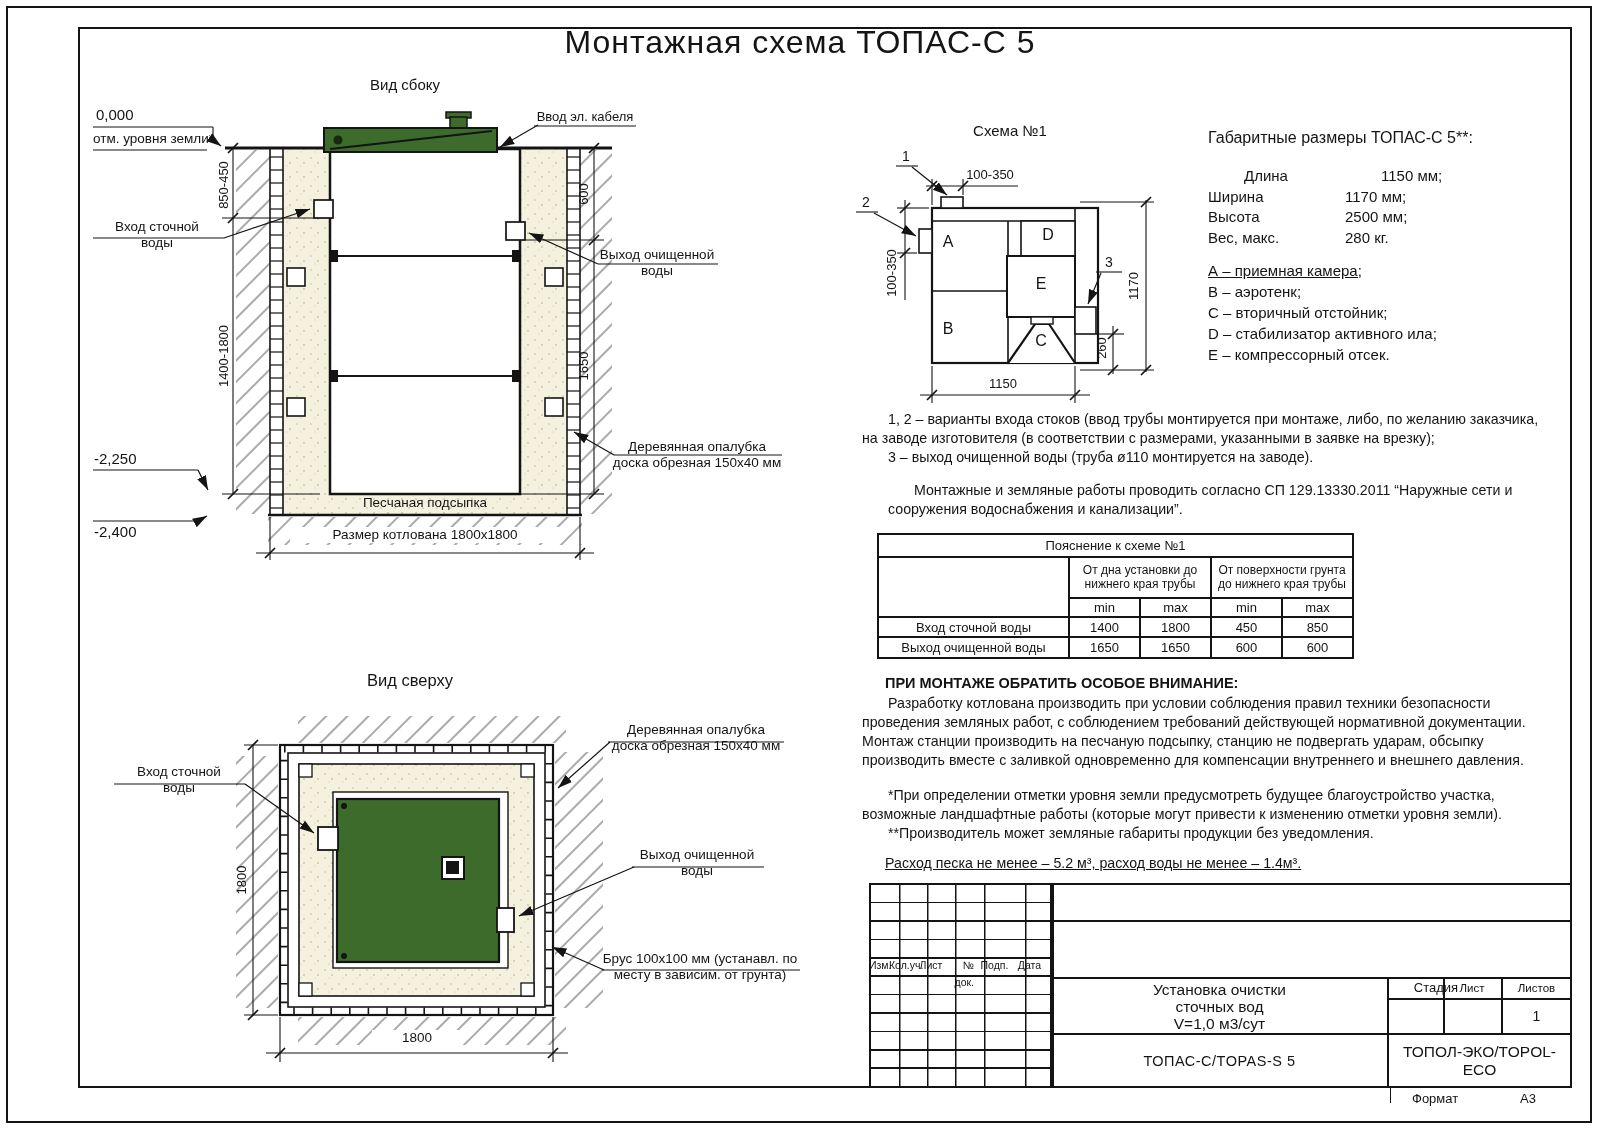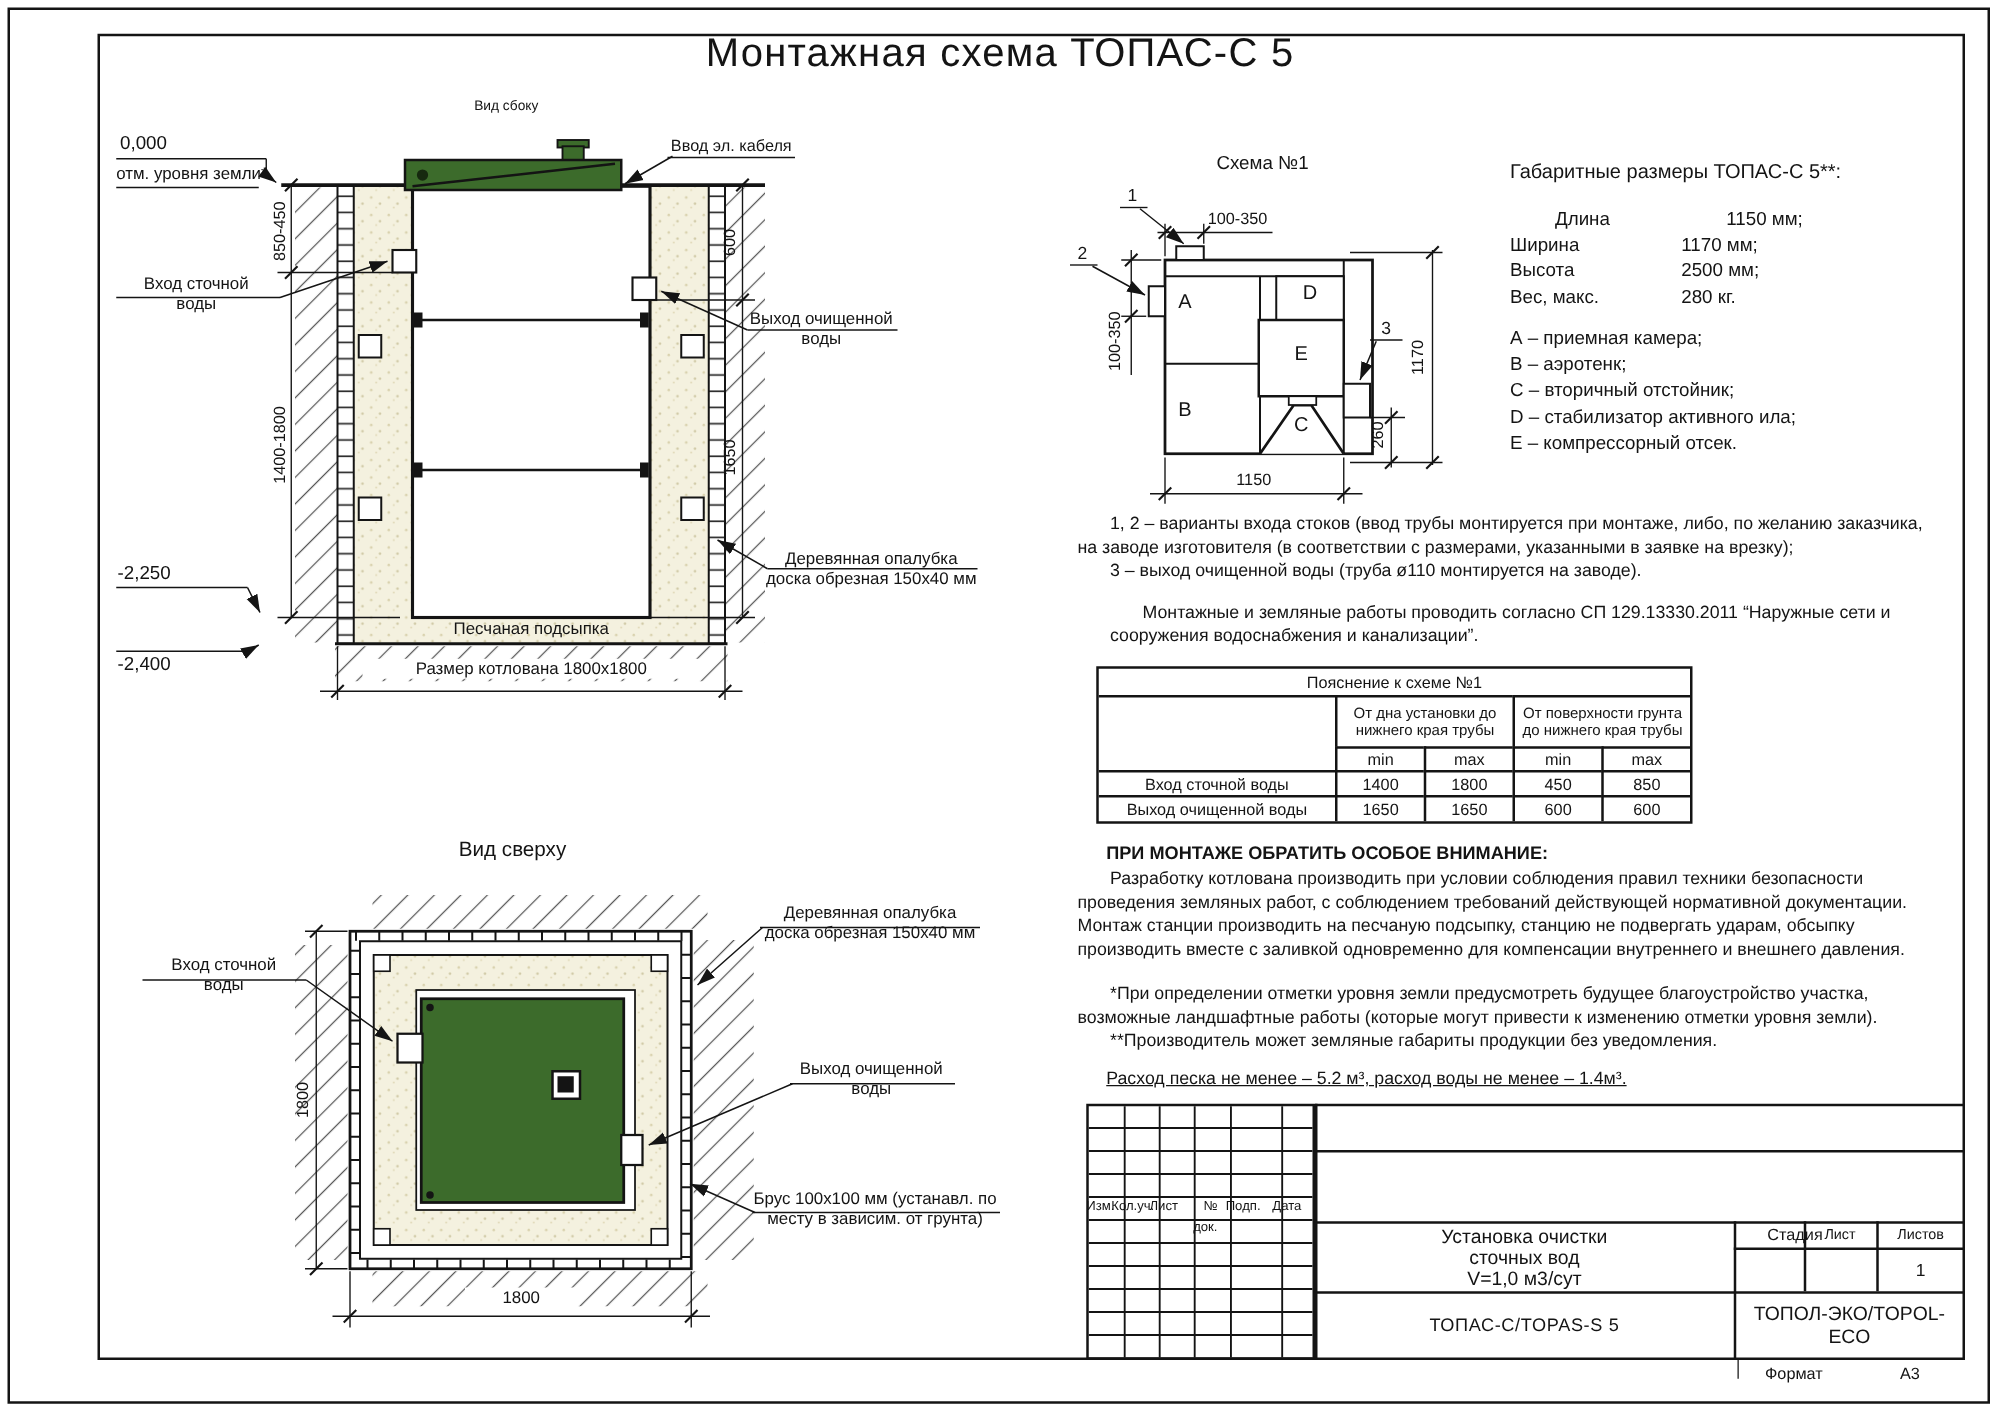--- a/index.html
+++ b/index.html
@@ -219,21 +219,21 @@
       <line x1="634" y1="867" x2="519" y2="916" marker-end="url(#arr)"></line>
       <line x1="604" y1="970" x2="552" y2="947" marker-end="url(#arr)"></line>
       <line x1="912" y1="167" x2="947" y2="195" marker-end="url(#arr)"></line>
       <line x1="874" y1="213" x2="916" y2="236" marker-end="url(#arr)"></line>
       <line x1="1101" y1="273" x2="1088" y2="304" marker-end="url(#arr)"></line>
     </g>
   </svg>
 
   <div class="ab c" style="left:560px;top:34px;width:480px;font-size:32px;letter-spacing:1px;">Монтажная схема ТОПАС-С 5</div>
 
-  <div class="ab c" style="left:330px;top:77px;width:150px;font-size:11px;">Вид сбоку</div>
+  <div class="ab c" style="left:330px;top:77px;width:150px;font-size:15px;">Вид сбоку</div>
   <div class="ab" style="left:96px;top:107px;font-size:15px;">0,000</div>
   <div class="ab" style="left:93px;top:131px;">отм. уровня земли*</div>
   <div class="ab c" style="left:532px;top:109px;width:106px;font-size:13px;">Ввод эл. кабеля</div>
   <div class="ab rot" style="left:189px;top:178px;width:70px;height:14px;">850-450</div>
   <div class="ab rot" style="left:182px;top:349px;width:84px;height:14px;">1400-1800</div>
   <div class="ab c" style="left:92px;top:219px;width:130px;">
     <div>Вход сточной</div>
       <div>воды</div>
   </div>
   <div class="ab c" style="left:596px;top:247px;width:122px;">
@@ -284,21 +284,21 @@
   <div class="ab rot" style="left:857px;top:266px;width:70px;height:14px;">100-350</div>
   <div class="ab c" style="left:958px;top:376px;width:90px;font-size:13px;">1150</div>
   <div class="ab rot" style="left:1112px;top:279px;width:44px;height:14px;">1170</div>
   <div class="ab rot" style="left:1084px;top:341px;width:36px;height:14px;">260</div>
 
   <div class="ab" style="left:1208px;top:130px;font-size:16px;">Габаритные размеры ТОПАС-С 5**:</div>
   <div class="ab" style="left:1208px;top:168px;font-size:15px;margin-left:36px;"><span style="display:inline-block;width:137px;">Длина</span><span>1150 мм;</span></div>
   <div class="ab" style="left:1208px;top:189px;font-size:15px;"><span style="display:inline-block;width:137px;">Ширина</span><span>1170 мм;</span></div>
   <div class="ab" style="left:1208px;top:209px;font-size:15px;"><span style="display:inline-block;width:137px;">Высота</span><span>2500 мм;</span></div>
   <div class="ab" style="left:1208px;top:230px;font-size:15px;"><span style="display:inline-block;width:137px;">Вес, макс.</span><span>280 кг.</span></div>
-  <div class="ab" style="left:1208px;top:263px;font-size:15px;">А – приемная камера;</div>
+  <div class="ab" style="left:1208px;top:263px;font-size:15px;text-decoration:underline;">А – приемная камера;</div>
   <div class="ab" style="left:1208px;top:284px;font-size:15px;">В – аэротенк;</div>
   <div class="ab" style="left:1208px;top:305px;font-size:15px;">С – вторичный отстойник;</div>
   <div class="ab" style="left:1208px;top:326px;font-size:15px;">D – стабилизатор активного ила;</div>
   <div class="ab" style="left:1208px;top:347px;font-size:15px;">Е – компрессорный отсек.</div>
 
   <div class="ab para" style="left:862px;top:410px;width:694px;">
     <div class="p">1, 2 – варианты входа стоков (ввод трубы монтируется при монтаже, либо, по желанию заказчика, на заводе изготовителя (в соответствии с размерами, указанными в заявке на врезку);</div>
     <div class="p">3 – выход очищенной воды (труба ø110 монтируется на заводе).</div>
   </div>
   <div class="ab para" style="left:888px;top:481px;width:694px;">

